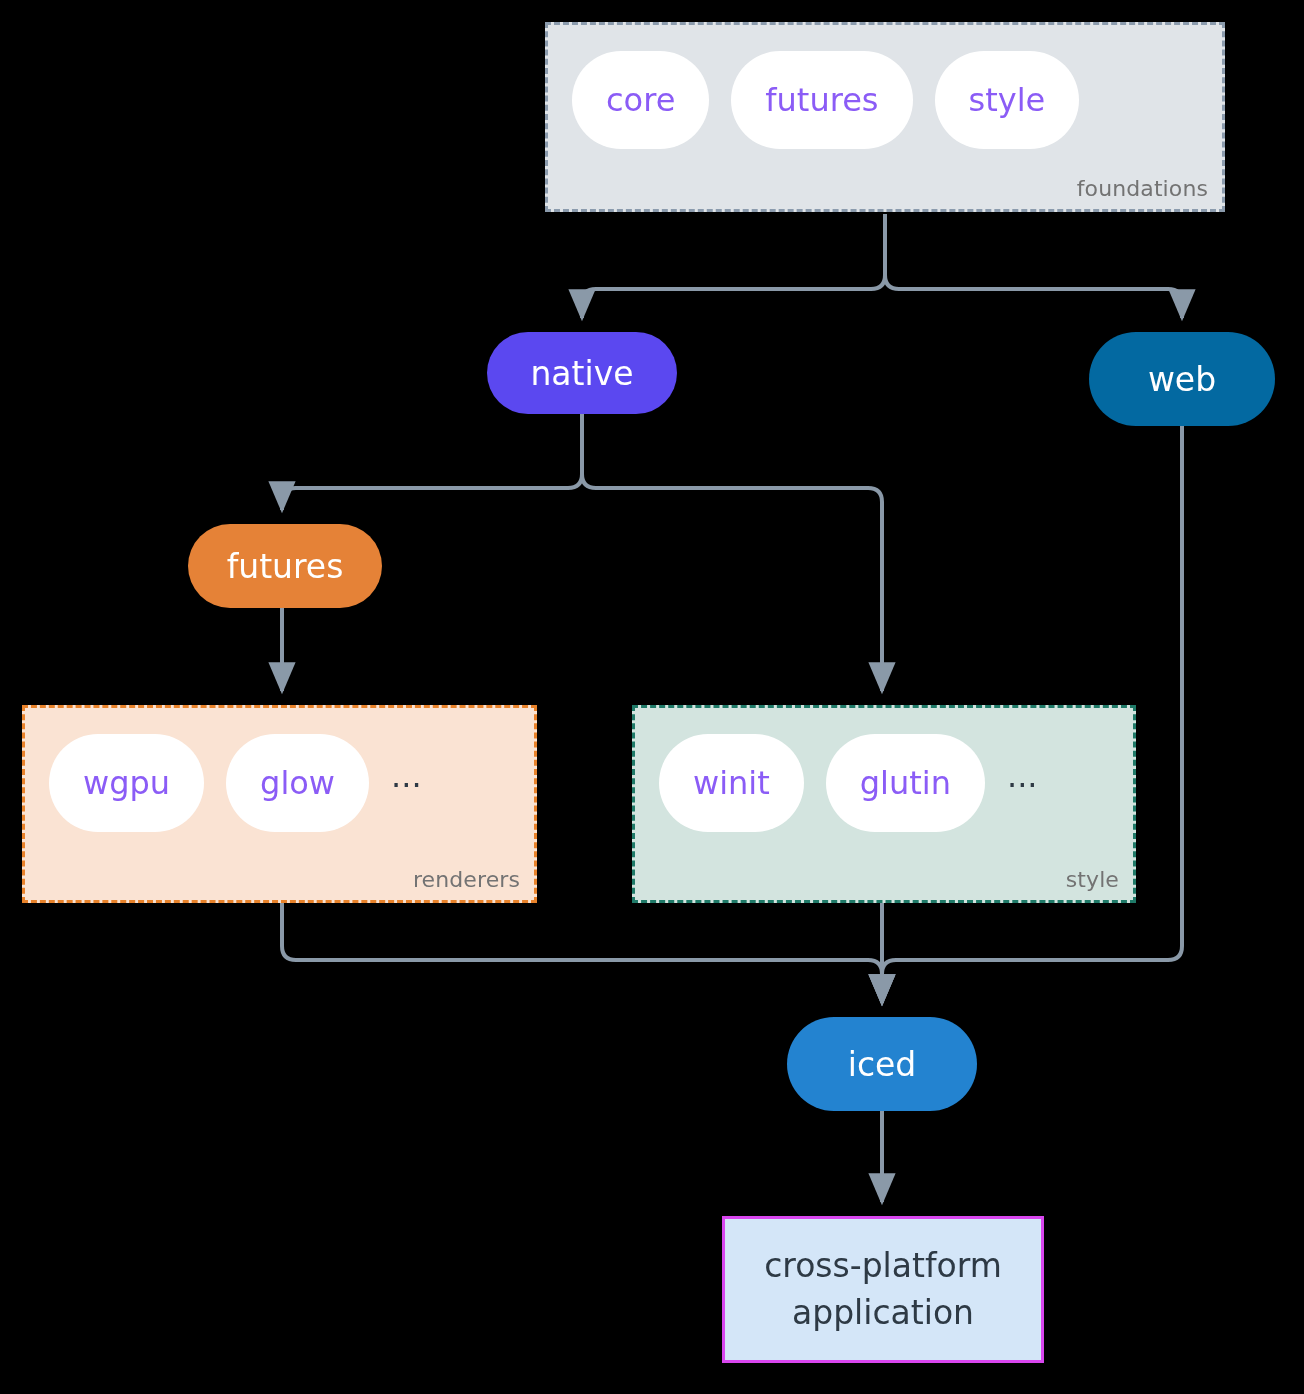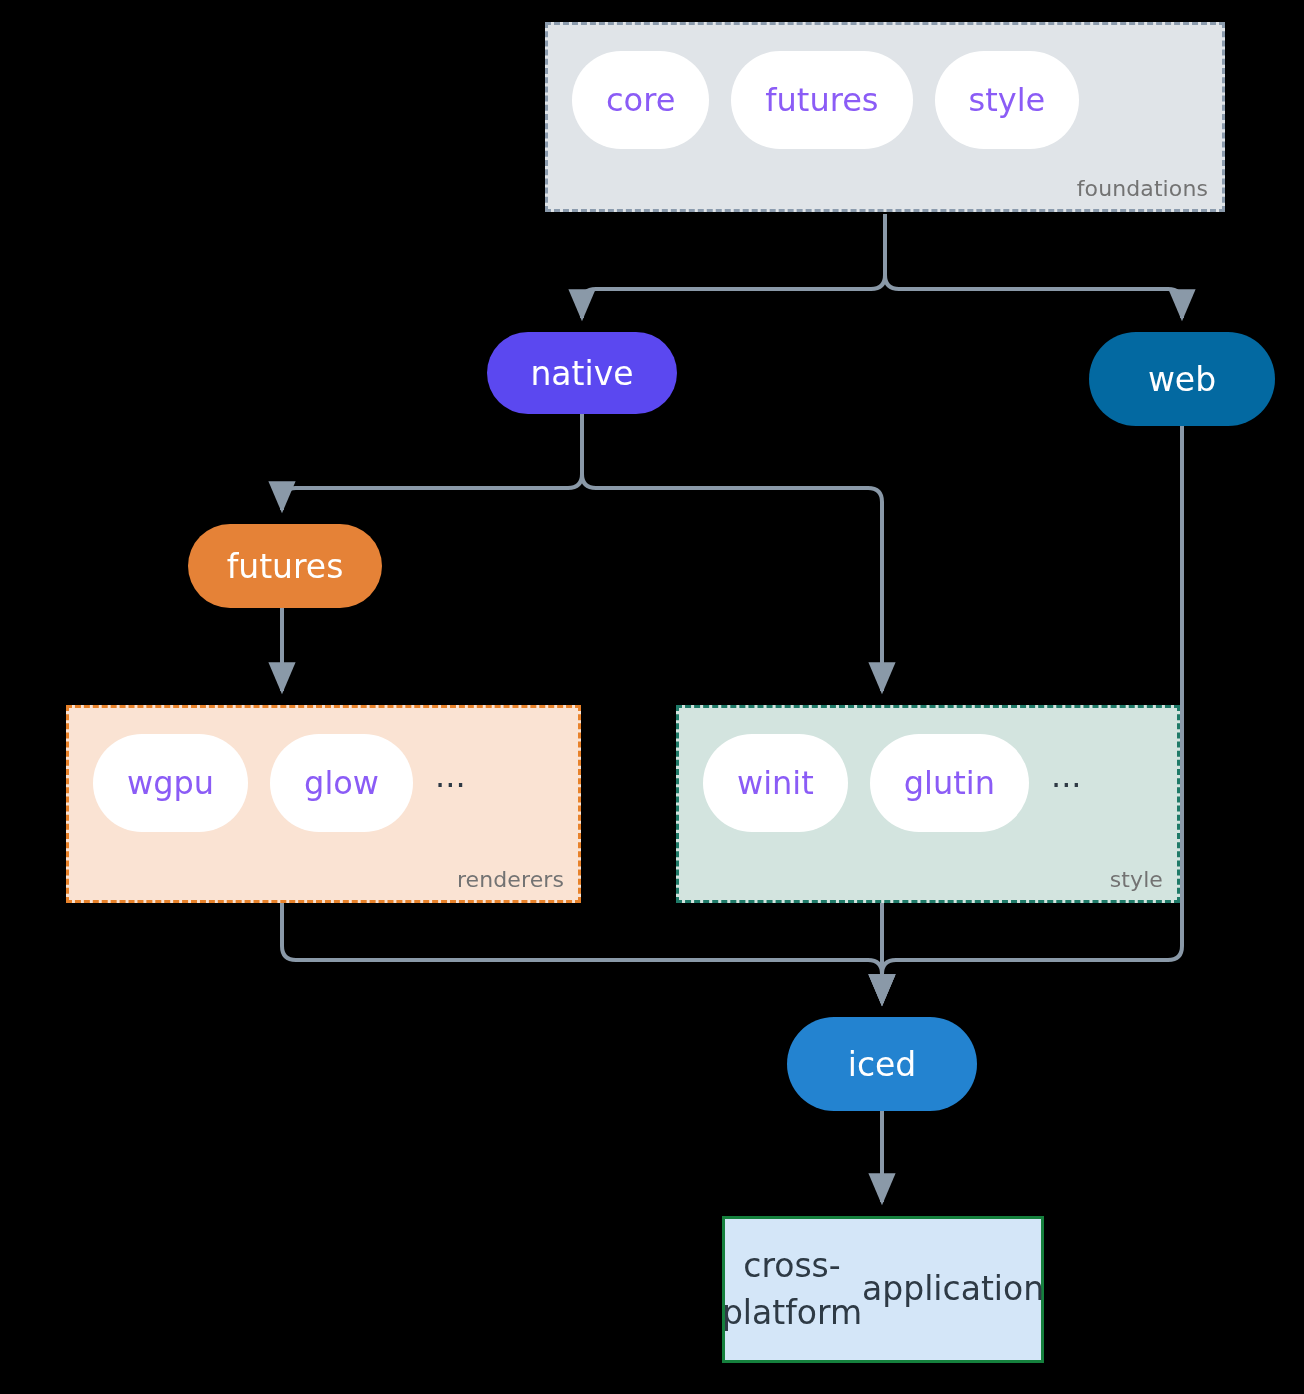--- a/index.html
+++ b/index.html
@@ -73,27 +73,25 @@
 
   #cluster-foundations {
     left: 545px; top: 22px; width: 680px; height: 190px;
     background: #e0e4e8;
     border-color: #8b9bad;
   }
   #cluster-renderers {
     left: 22px; top: 705px; width: 515px; height: 198px;
     background: #fae3d3;
     border-color: #e8822a;
-    margin-left: 44px;
   }
   #cluster-shells {
     left: 632px; top: 705px; width: 504px; height: 198px;
     background: #d3e4df;
     border-color: #1f7a68;
-    margin-left: 44px;
   }
 
   
   .pill {
     position: absolute;
     border-radius: 500px;
     display: flex;
     align-items: center;
     justify-content: center;
     color: #ffffff;
@@ -116,24 +114,24 @@
   #node-iced {
     left: 787px; top: 1017px; width: 190px; height: 94px;
     background: #2383d0;
   }
 
   
   #node-application {
     position: absolute;
     left: 722px; top: 1216px; width: 322px; height: 147px;
     background: #d4e6f8;
-    border: 3px solid #15803d;
-    box-sizing: border-box;
-    display: flex;
-    flex-direction: row;
+    border: 3px solid #d946ef;
+    box-sizing: border-box;
+    display: flex;
+    flex-direction: column;
     align-items: center;
     justify-content: center;
     color: #2e3a45;
     font-size: 33px;
     line-height: 1.42;
     text-align: center;
   }
 </style>
 </head>
 <body>

